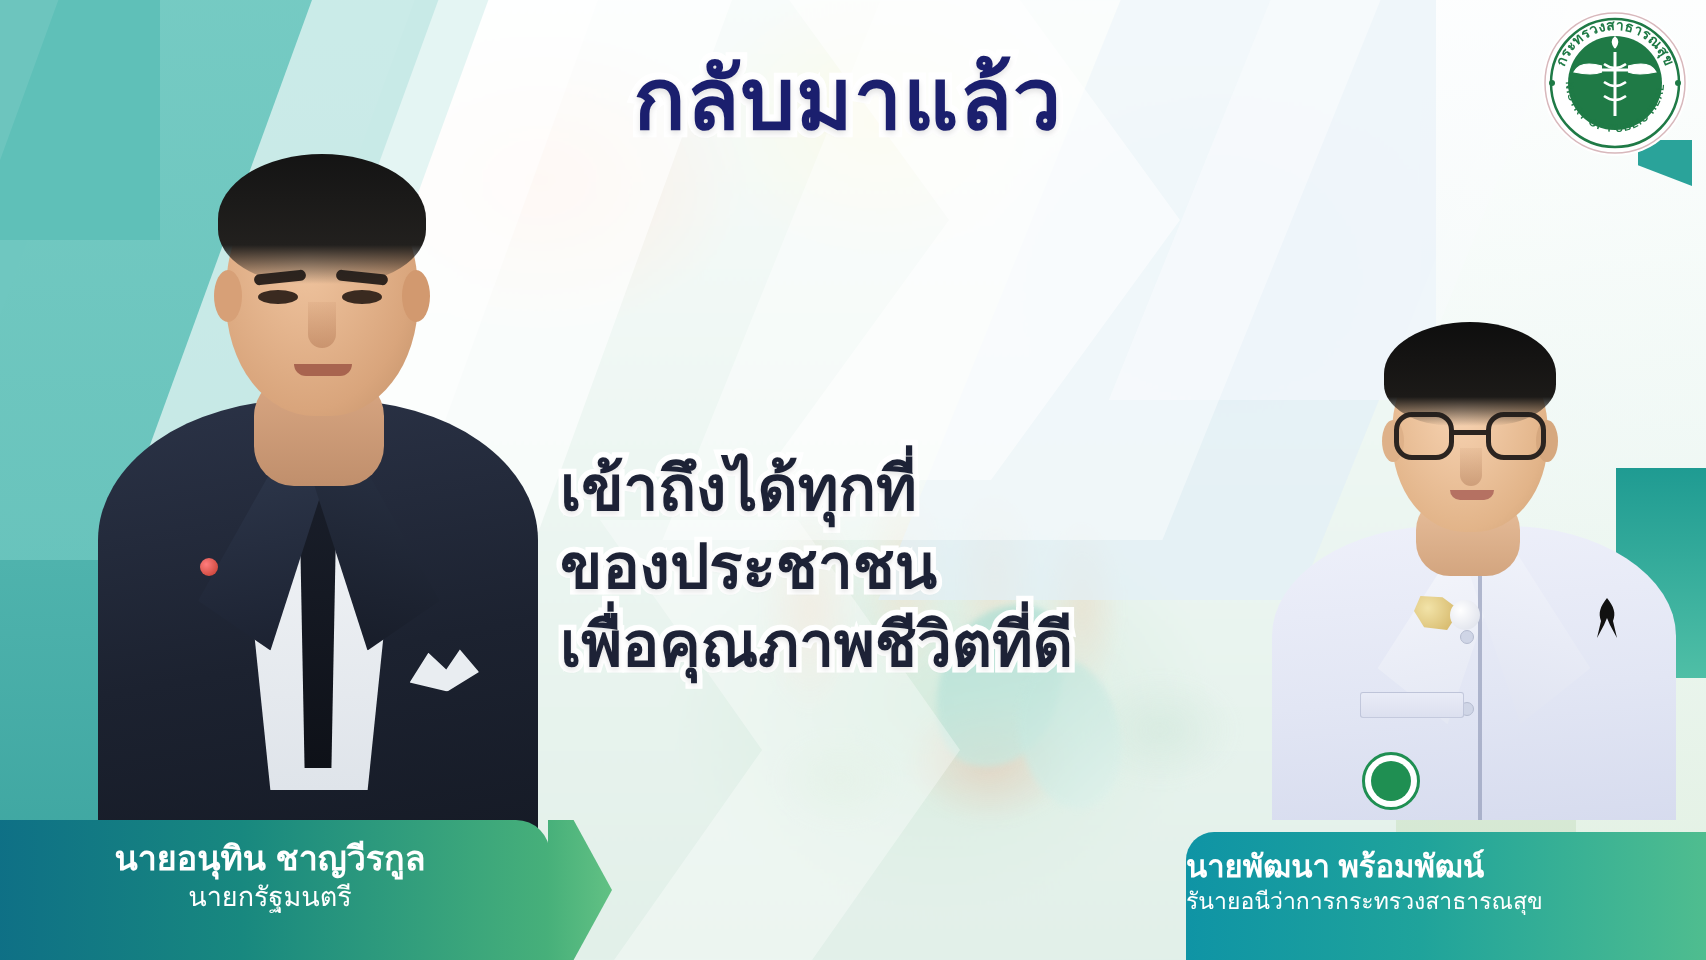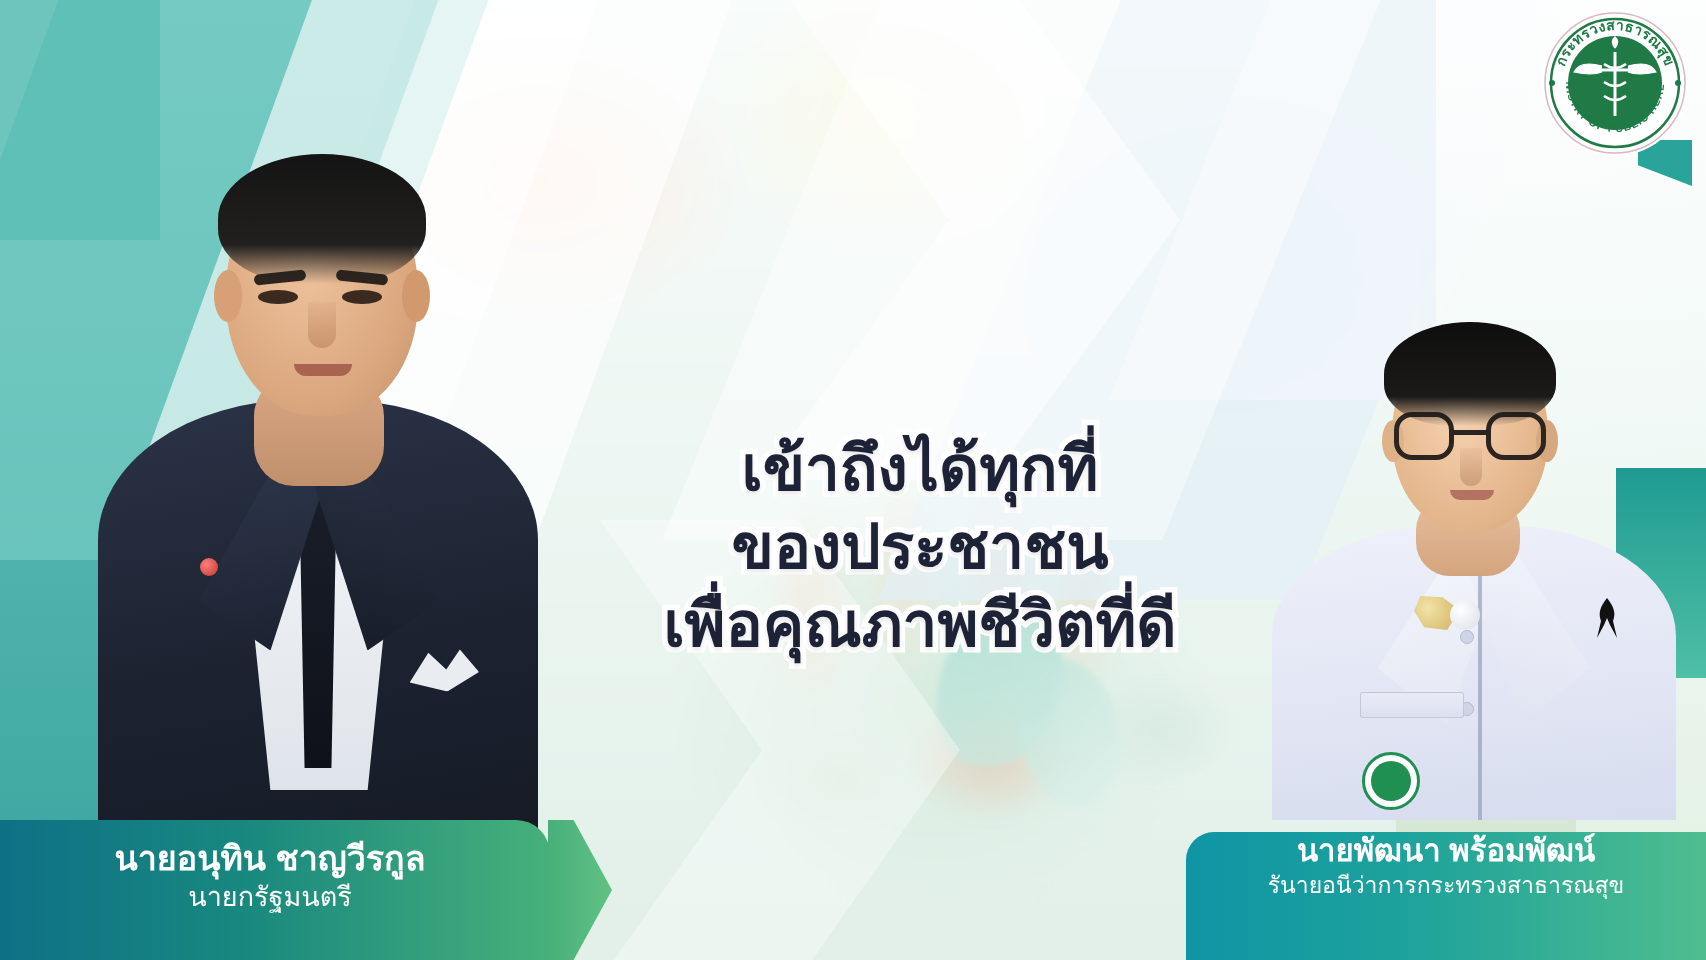--- a/index.html
+++ b/index.html
@@ -179,21 +179,21 @@
     -webkit-text-stroke:14px #ffffff;paint-order:stroke fill;
     text-shadow:0 3px 6px rgba(0,0,0,.12);
   }
   .hl2-wrap{position:absolute;left:400px;top:150px;width:1000px;text-align:center;}
   .hl2{
     font-size:196px;font-weight:700;line-height:1.02;color:#180fa8;letter-spacing:2px;
     -webkit-text-stroke:20px #ffffff;paint-order:stroke fill;
     text-shadow:0 6px 10px rgba(0,0,0,.14);
   }
 
-  .sub-wrap{position:absolute;left:560px;top:430px;width:720px;text-align:center;}
+  .sub-wrap{position:absolute;left:560px;top:450px;width:720px;text-align:left;}
   .sub{
     font-size:62px;font-weight:700;line-height:1.26;color:#1d2236;
     -webkit-text-stroke:11px #ffffff;paint-order:stroke fill;
     text-shadow:0 3px 5px rgba(0,0,0,.10);
   }
 
   
   .name-left{
     position:absolute;left:-10px;bottom:0;width:560px;height:140px;
     background:linear-gradient(90deg,#0e6f86 0%,#18887f 45%,#47b07a 100%);
@@ -203,21 +203,21 @@
     position:absolute;right:-62px;top:0;width:64px;height:140px;
     background:linear-gradient(90deg,#47b07a,#62c184);
     clip-path:polygon(0 0,40% 0,100% 50%,40% 100%,0 100%);
   }
   .nl-1{font-size:34px;font-weight:700;line-height:1.2;}
   .nl-2{font-size:27px;font-weight:400;line-height:1.25;margin-top:2px;}
 
   .name-right{
     position:absolute;right:0;bottom:0;width:520px;height:128px;
     background:linear-gradient(90deg,#0f94a5 0%,#1fa39b 45%,#4fbd8f 100%);
-    border-radius:28px 0 0 0;color:#fff;text-align:center;
+    border-radius:28px 0 0 0;color:#fff;padding-top:16px;
   }
   .nr-1{font-size:31px;font-weight:700;line-height:1.2;}
   .nr-2{font-size:23px;font-weight:400;line-height:1.25;margin-top:2px;}
 </style>
 </head>
 <body>
 
 <div class="stage">
 
   <div class="bg-base"></div>
@@ -320,20 +320,23 @@
     <div class="nose"></div>
     <div class="mouth"></div>
     <div class="glasses">
       <div class="gl"></div>
       <div class="gr"></div>
       <div class="gbridge"></div>
     </div>
     <div class="hair"></div>
   </div>
 
+  <div class="headline-wrap">
+    <div class="hl1">กลับมาแล้ว</div>
+  </div>
 
   <div class="sub-wrap">
     <div class="sub">เข้าถึงได้ทุกที่</div>
     <div class="sub">ของประชาชน</div>
     <div class="sub">เพื่อคุณภาพชีวิตที่ดี</div>
   </div>
 
   <div class="name-left">
     <div class="arrow"></div>
     <div class="nl-1">นายอนุทิน ชาญวีรกูล</div>

